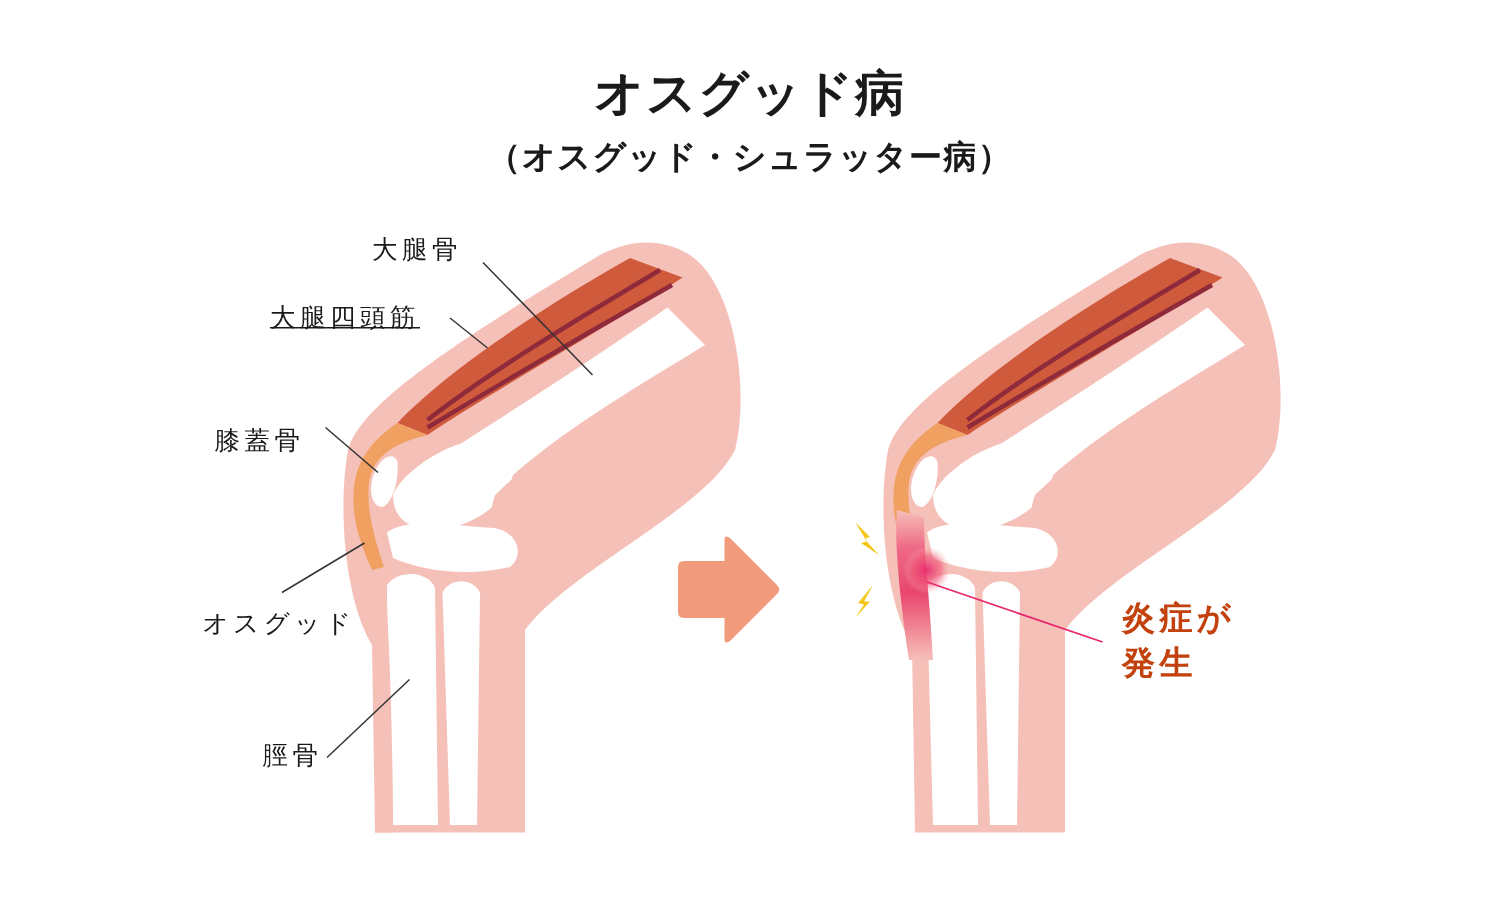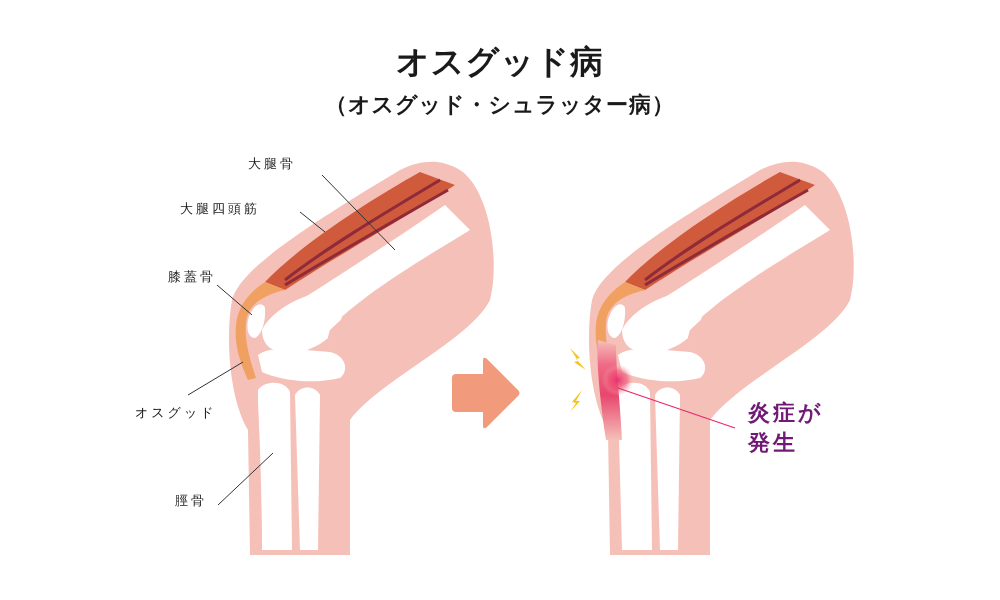--- a/index.html
+++ b/index.html
@@ -2,22 +2,22 @@
 <html><head>
 <meta charset="utf-8">
 <style>
   html, body { margin: 0; padding: 0; background: #ffffff; }
   body { width: 1000px; height: 600px; position: relative; overflow: hidden;
          font-family: "DejaVu Sans", "Liberation Sans", sans-serif; color: #1a1a1a; }
   .title { position: absolute; left: 0; width: 1000px; top: 40px; text-align: center;
            font-size: 33px; font-weight: bold; letter-spacing: 1px; }
   .subtitle { position: absolute; left: 0; width: 1000px; top: 90px; text-align: center;
               font-size: 22px; font-weight: bold; letter-spacing: 1px; }
-  .label { position: absolute; font-size: 13px; letter-spacing: 3px; color: #1a1a1a; white-space: nowrap; }
-  .inflam { position: absolute; font-size: 22px; font-weight: bold; color: #701a75; line-height: 30px; letter-spacing: 3px; }
+  .label { position: absolute; font-size: 17px; letter-spacing: 3px; color: #1a1a1a; white-space: nowrap; }
+  .inflam { position: absolute; font-size: 22px; font-weight: bold; color: #c2410c; line-height: 30px; letter-spacing: 3px; }
   svg.fig { position: absolute; left: 0; top: 0; }
 </style>
 </head>
 <body>
 
 <div class="title">オスグッド病</div>
 <div class="subtitle">（オスグッド・シュラッター病）</div>
 
 <svg class="fig" width="1000" height="600" viewBox="0 0 1000 600">
   <defs>
@@ -89,21 +89,21 @@
     <circle cx="258" cy="380" r="16" fill="url(#inflam)"></circle>
   </g>
 
   <path d="M570,348 L580,358 L576,359 L586,370 L574,362 L578,361 Z" fill="#f5c518"></path>
   <path d="M582,390 L576,401 L580,401 L570,412 L576,403 L572,402 Z" fill="#f5c518"></path>
 
   <line x1="618" y1="388" x2="735" y2="428" stroke="#e8286d" stroke-width="1.2"></line>
 </svg>
 
 <div class="label" style="left:248px; top:155px;">大腿骨</div>
-<div class="label" style="left:180px; top:200px;">大腿四頭筋</div>
-<div class="label" style="left:143px; top:268px;margin-left:25px;">膝蓋骨</div>
+<div class="label" style="left:180px; top:200px;text-decoration:underline;">大腿四頭筋</div>
+<div class="label" style="left:143px; top:282px;">膝蓋骨</div>
 <div class="label" style="left:135px; top:404px;">オスグッド</div>
 <div class="label" style="left:175px; top:492px;">脛骨</div>
 
 <div class="inflam" style="left:748px; top:398px;">
   <div>炎症が</div>
   <div>発生</div>
 </div>
 
 </body></html>

